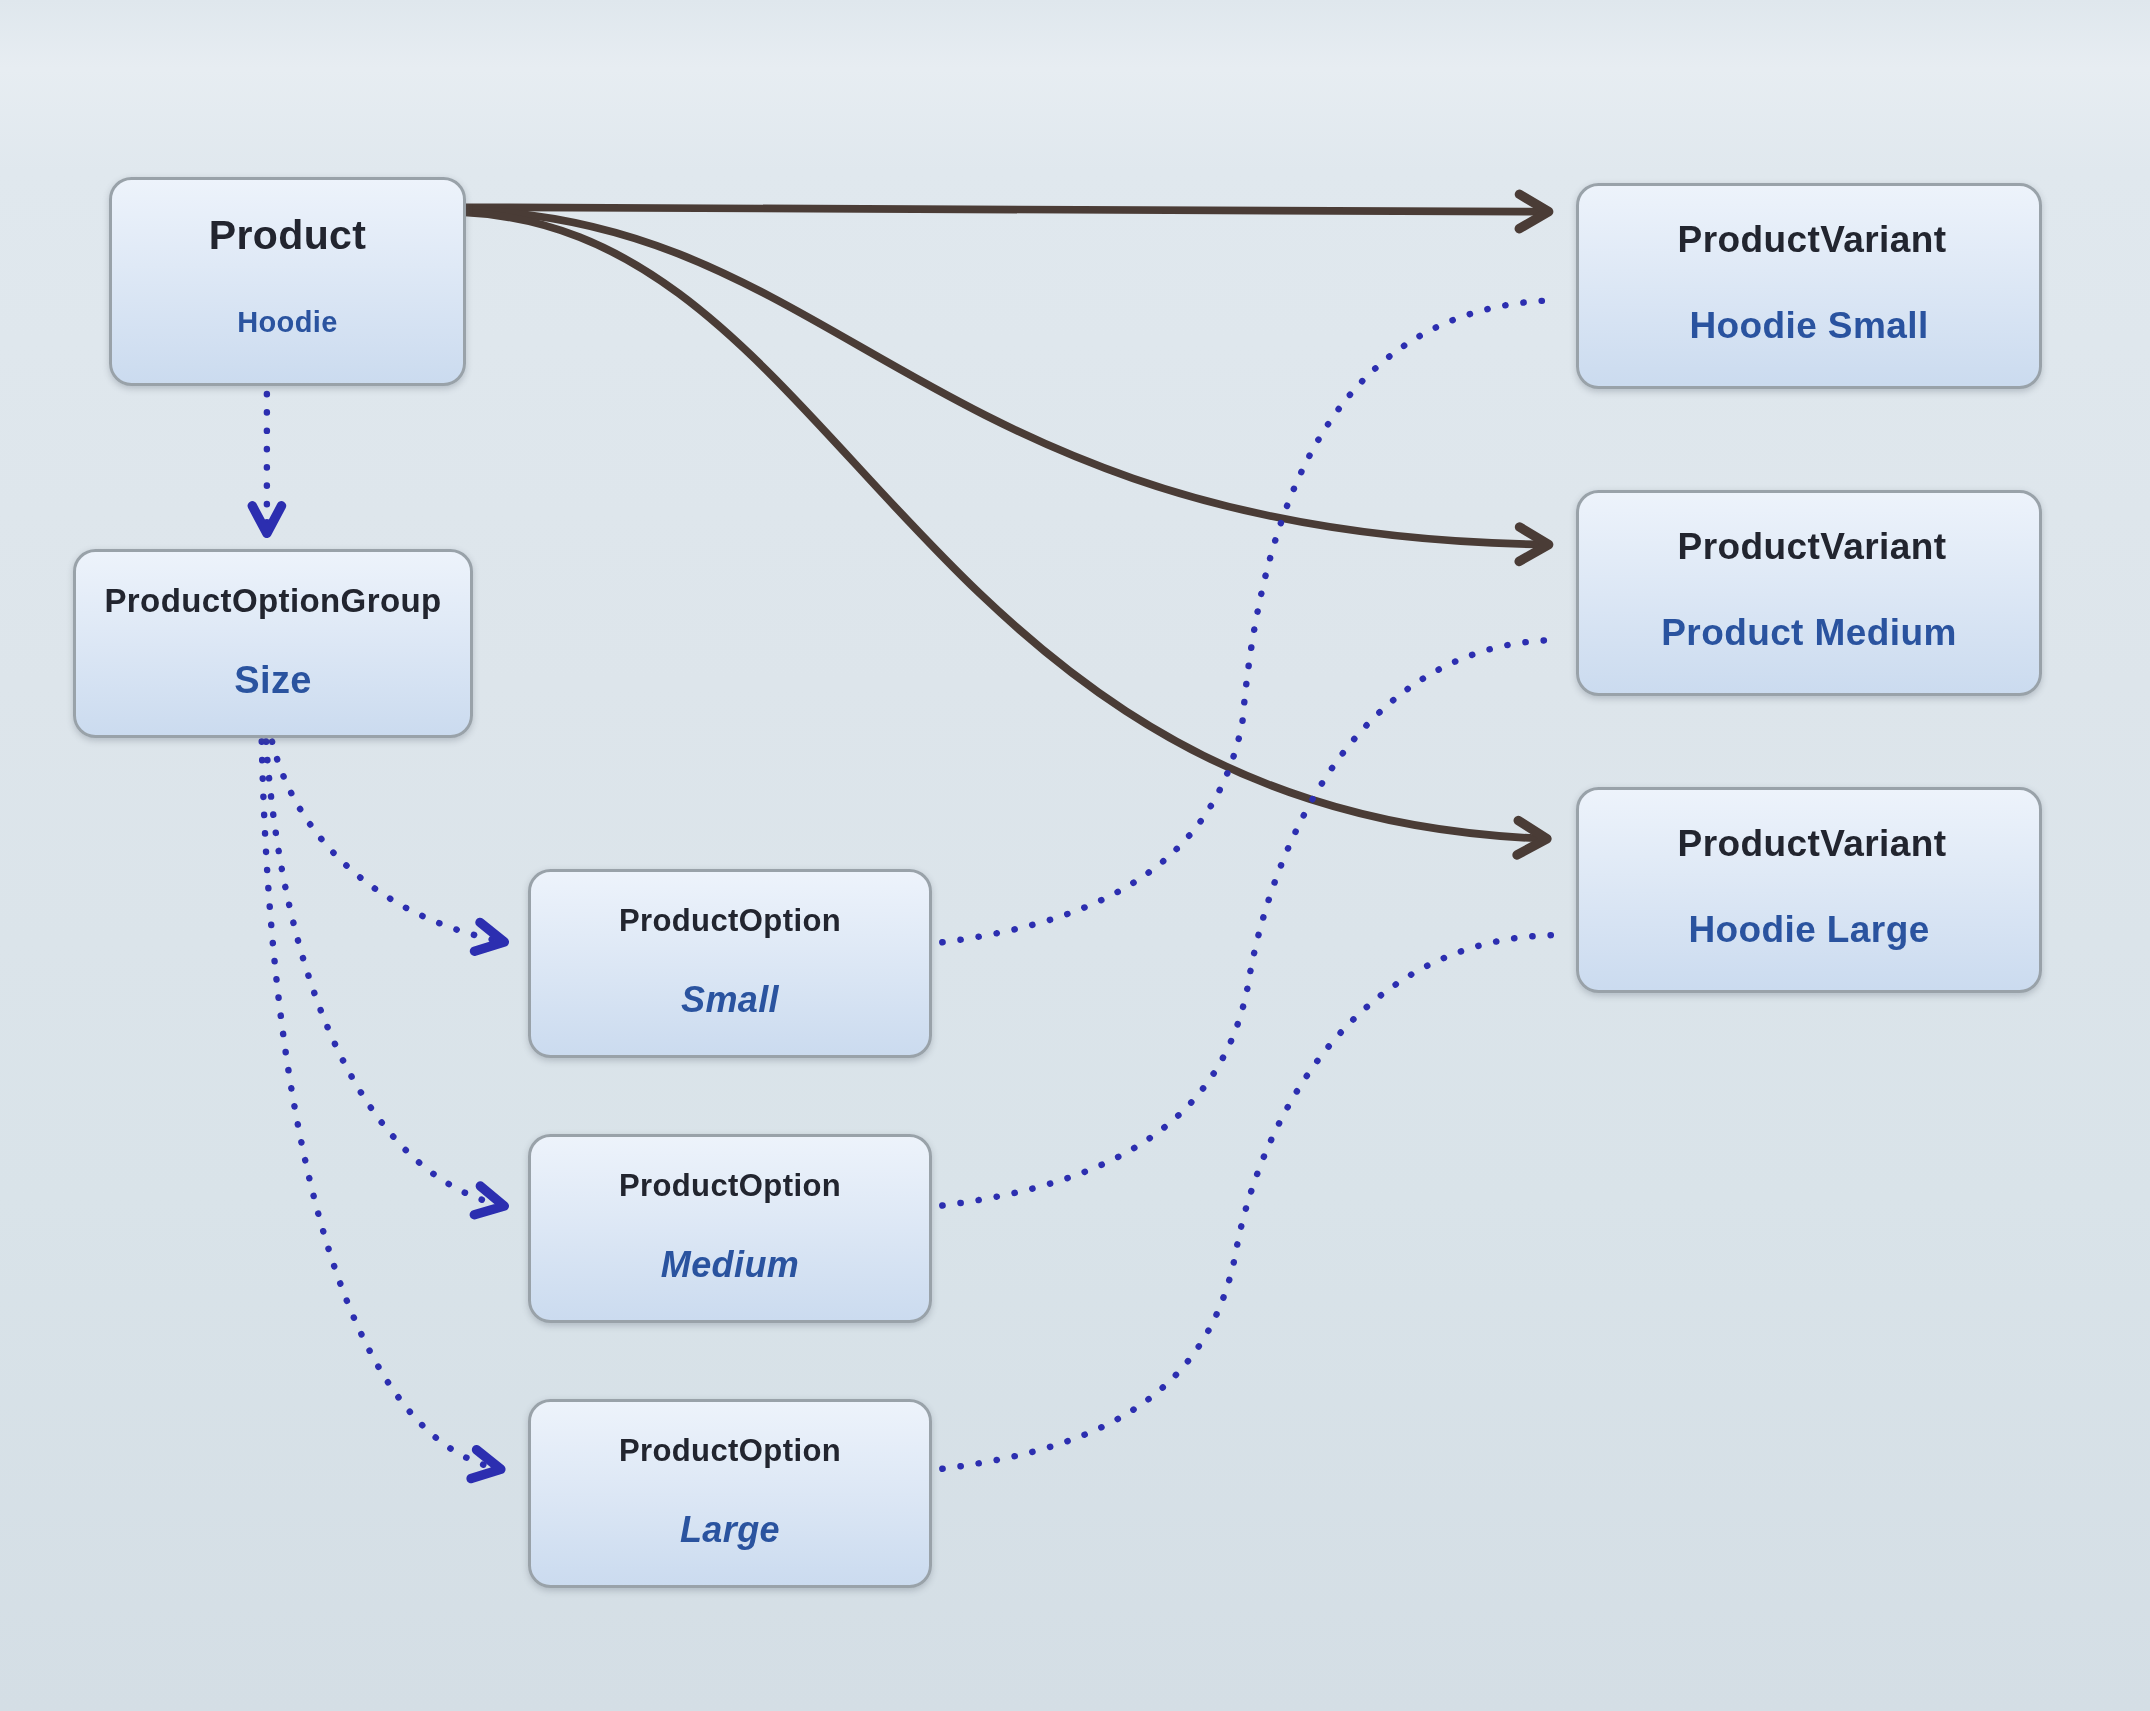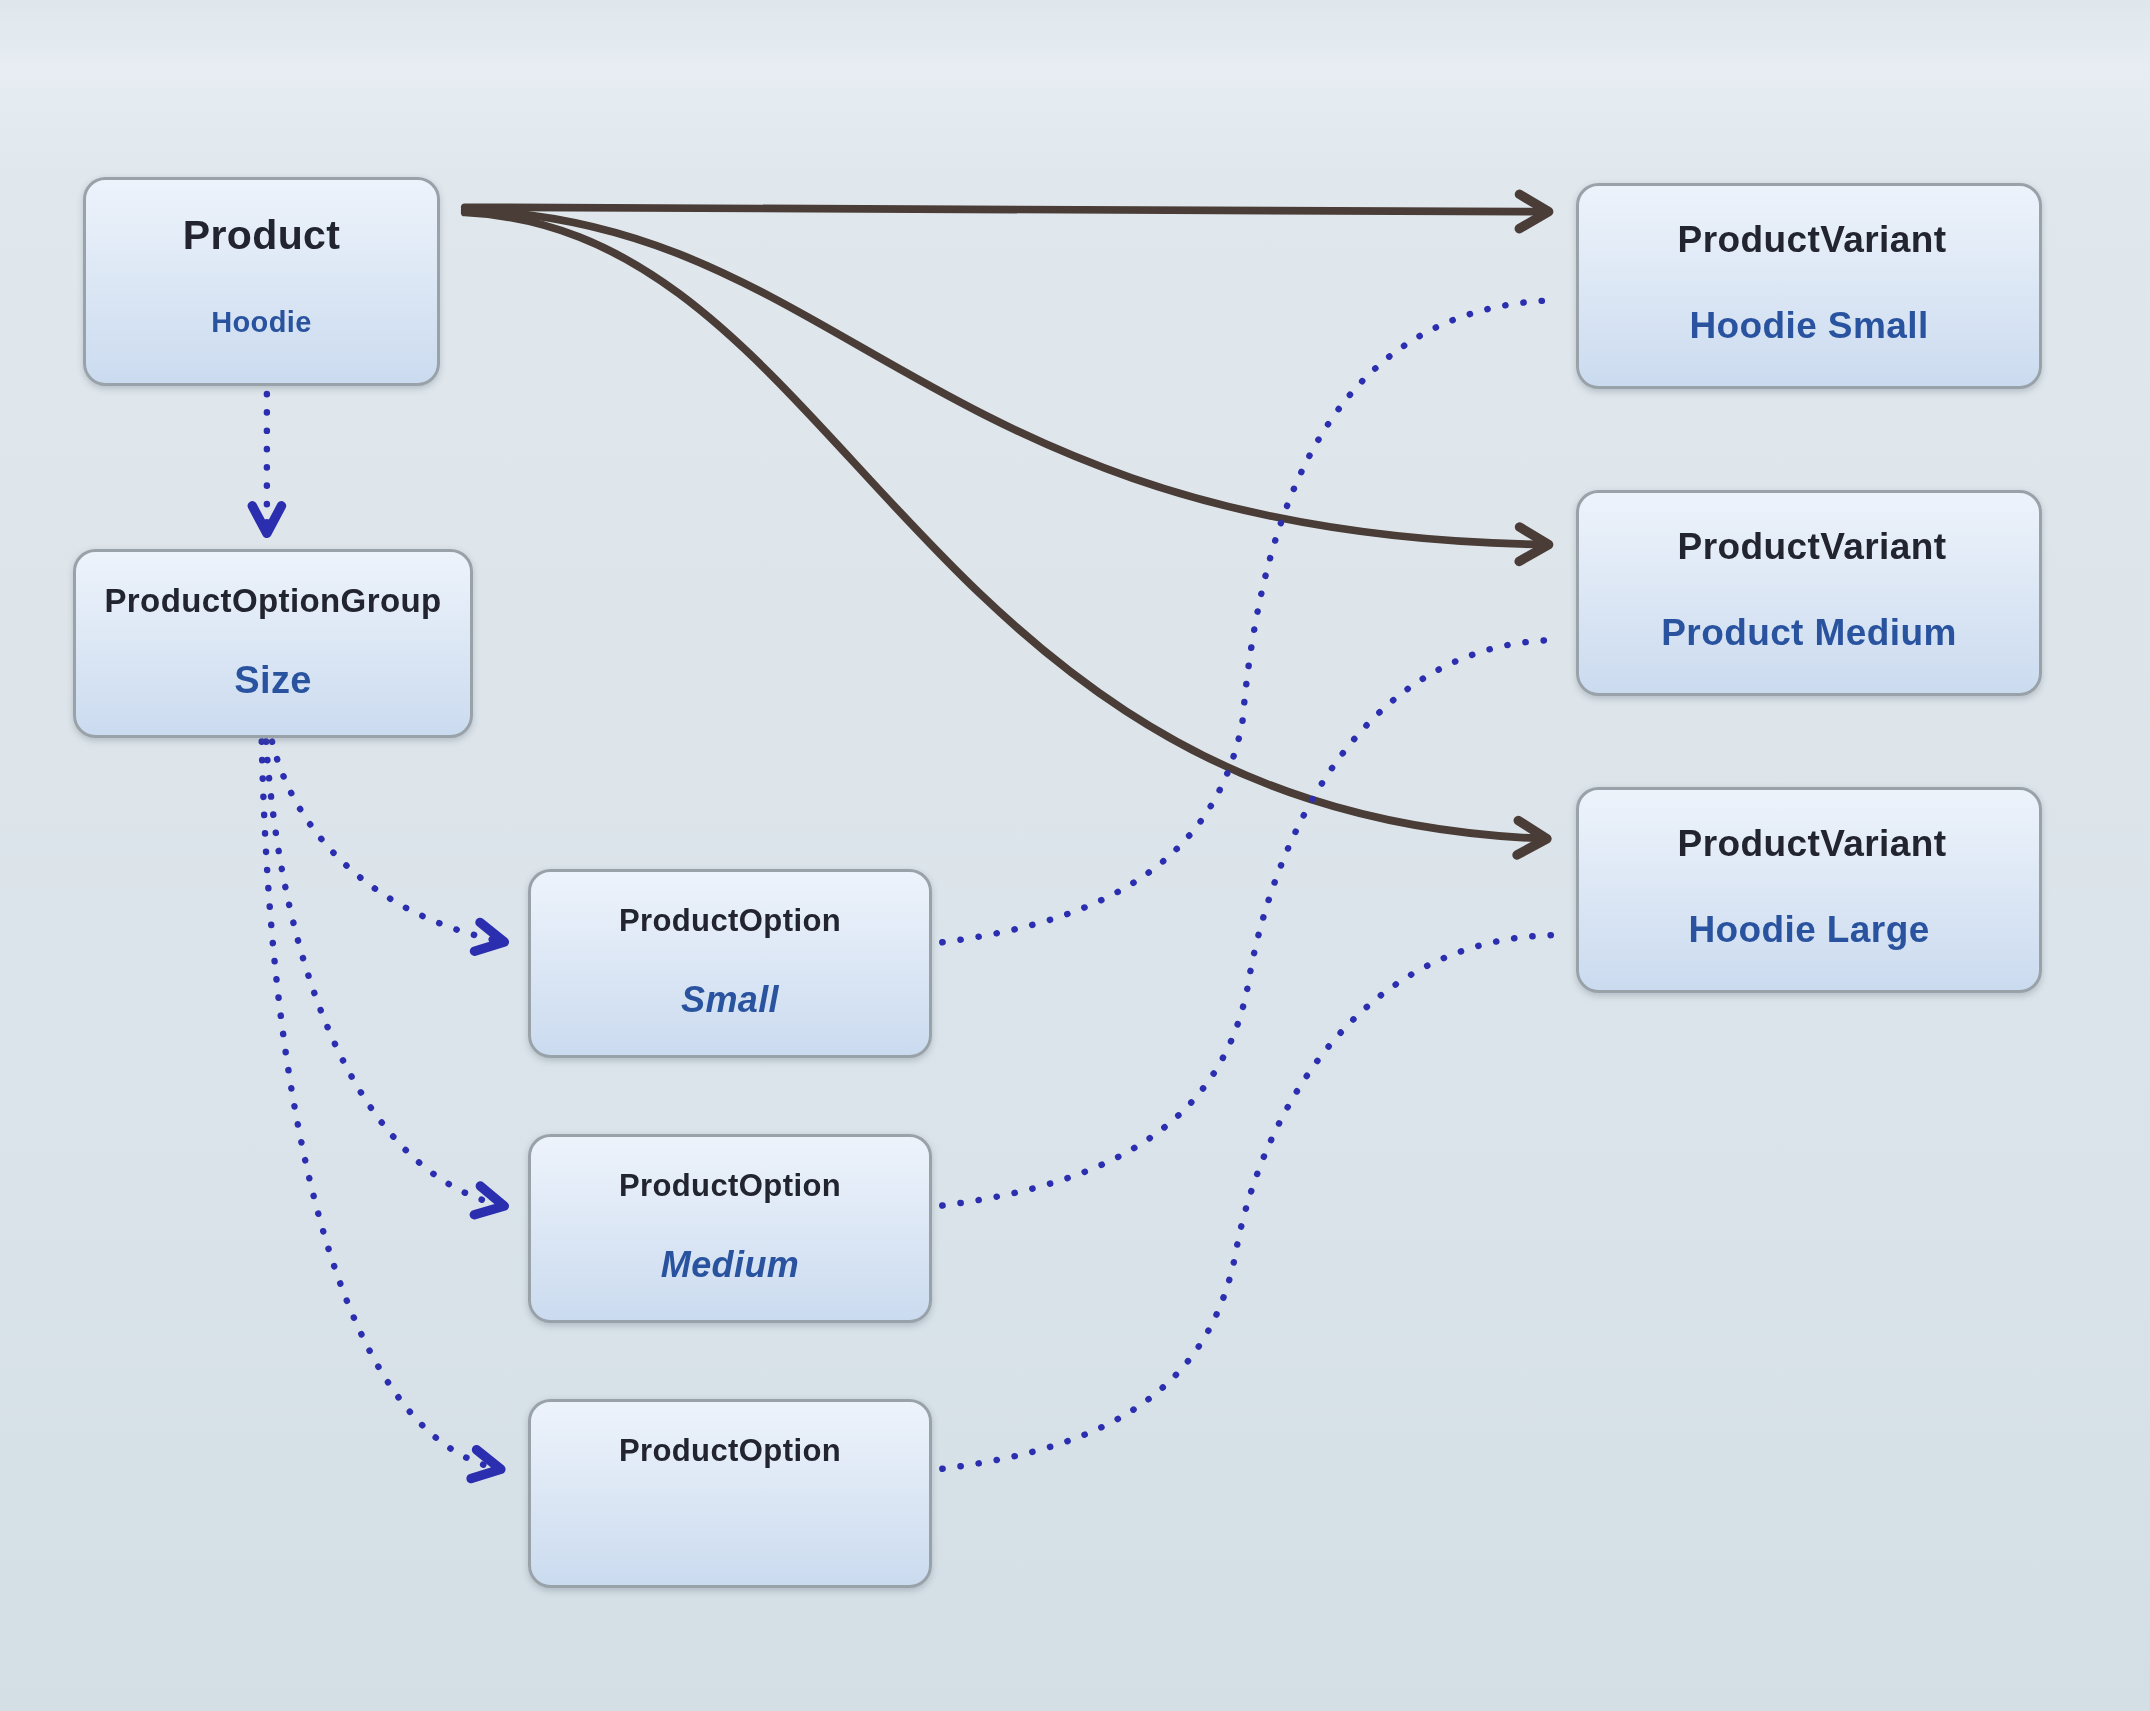--- a/index.html
+++ b/index.html
@@ -32,21 +32,21 @@
   }
   .node-subtitle {
     position: absolute; left: 0; right: 0; top: 70%;
     transform: translateY(-50%);
     text-align: center; font-weight: 700;
     color: var(--value-text, #2a539f);
     letter-spacing: 0.4px;
   }
 
   
-  .n-product        { left: 83px;  top: 177px;  width: 351px; height: 203px; }
+  .n-product        { left: 109px;  top: 177px;  width: 351px; height: 203px; }
   .n-product .node-title    { font-size: 41px; }
   .n-product .node-subtitle { font-size: 29px; }
 
   .n-option-group   { left: 73px;   top: 549px;  width: 394px; height: 183px; }
   .n-option-group .node-title    { font-size: 33px; }
   .n-option-group .node-subtitle { font-size: 38px; }
 
   .n-option         { width: 398px; height: 183px; }
   .n-option .node-title    { font-size: 31px; }
   .n-option .node-subtitle { font-size: 36px; font-style: italic; }
@@ -121,20 +121,21 @@
   <div class="node n-option n-option-small">
     <div class="node-title">ProductOption</div>
     <div class="node-subtitle">Small</div>
   </div>
   <div class="node n-option n-option-medium">
     <div class="node-title">ProductOption</div>
     <div class="node-subtitle">Medium</div>
   </div>
   <div class="node n-option n-option-large">
     <div class="node-title">ProductOption</div>
+    <div class="node-subtitle">Large</div>
   </div>
 
   <div class="node n-variant n-variant-small">
     <div class="node-title">ProductVariant</div>
     <div class="node-subtitle">Hoodie Small</div>
   </div>
   <div class="node n-variant n-variant-medium">
     <div class="node-title">ProductVariant</div>
     <div class="node-subtitle">Product Medium</div>
   </div>

